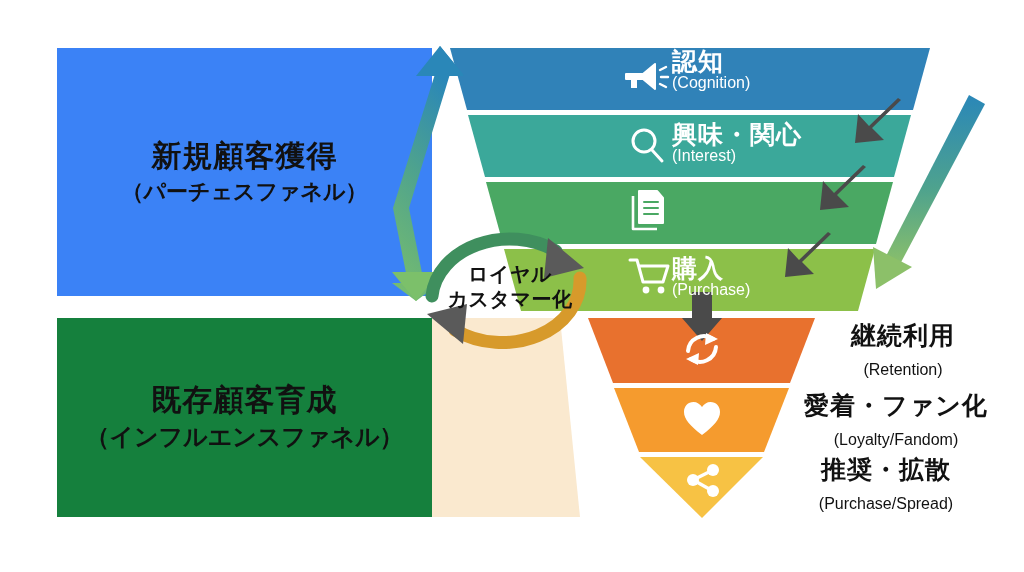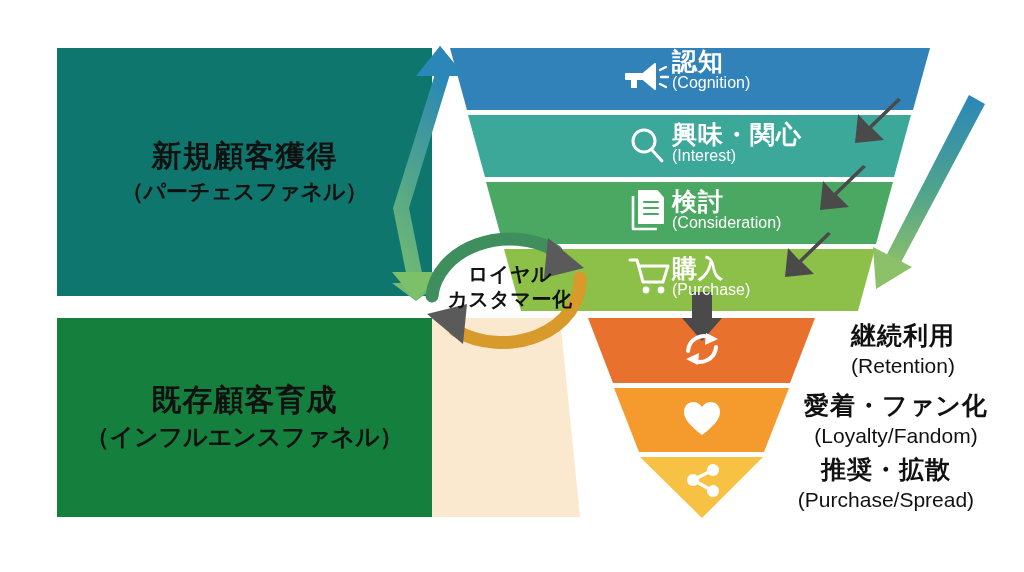--- a/index.html
+++ b/index.html
@@ -9,42 +9,42 @@
     font-family:"Liberation Sans","DejaVu Sans",sans-serif;
     overflow:hidden;
     position:relative;
   }
   #stage{position:absolute;left:0;top:0;width:1024px;height:572px;}
   svg.layer{position:absolute;left:0;top:0;width:1024px;height:572px;}
 
   
   .panel{position:absolute;display:flex;flex-direction:column;
          align-items:center;justify-content:center;text-align:center;}
-  #panel-acq{left:57px;top:48px;width:375px;height:248px;background:#0f766e;}
+  #panel-acq{left:57px;top:48px;width:375px;height:248px;background:#3b82f6;}
   #panel-nur{left:57px;top:318px;width:375px;height:199px;background:#15803d;}
   .panel-title{
     font-weight:bold;color:#111111;letter-spacing:1px;line-height:1.15;
   }
   #panel-acq .panel-title{font-size:30px;}
   #panel-nur .panel-title{font-size:30px;}
   .panel-sub{
     font-weight:bold;color:#111111;line-height:1.2;margin-top:6px;
   }
   #panel-acq .panel-sub{font-size:22px;}
   #panel-nur .panel-sub{font-size:24px;}
 
   
   .band-label{position:absolute;color:#ffffff;text-align:left;line-height:1.05;}
   .band-jp{font-weight:bold;font-size:25px;display:block;letter-spacing:1px;}
   .band-en{font-size:16px;display:block;margin-top:1px;}
 
   
   .out-label{position:absolute;color:#111111;text-align:center;line-height:1.1;}
   .out-jp{font-weight:bold;font-size:25px;display:block;letter-spacing:1px;}
-  .out-en{font-size:21px;display:block;margin-top:4px;}
+  .out-en{font-size:16px;display:block;margin-top:11px;}
 
   
   #cycle-text{
     position:absolute;left:437px;top:262px;width:146px;
     text-align:center;color:#111111;font-weight:bold;font-size:20px;
     line-height:1.25;letter-spacing:0.5px;
   }
   .cycle-line{display:block;}
 </style>
 </head>
@@ -170,24 +170,20 @@
   </svg>
 
   <div class="band-label" style="left:672px;top:48px;">
     <span class="band-jp">認知</span>
     <span class="band-en">(Cognition)</span>
   </div>
   <div class="band-label" style="left:672px;top:121px;">
     <span class="band-jp">興味・関心</span>
     <span class="band-en">(Interest)</span>
   </div>
-  <div class="band-label" style="left:672px;top:188px;">
-    <span class="band-jp">検討</span>
-    <span class="band-en">(Consideration)</span>
-  </div>
   <div class="band-label" style="left:672px;top:255px;">
     <span class="band-jp">購入</span>
     <span class="band-en">(Purchase)</span>
   </div>
 
   <div class="out-label" style="left:808px;top:322px;width:190px;">
     <span class="out-jp">継続利用</span>
     <span class="out-en">(Retention)</span>
   </div>
   <div class="out-label" style="left:778px;top:392px;width:236px;text-align:center;">

